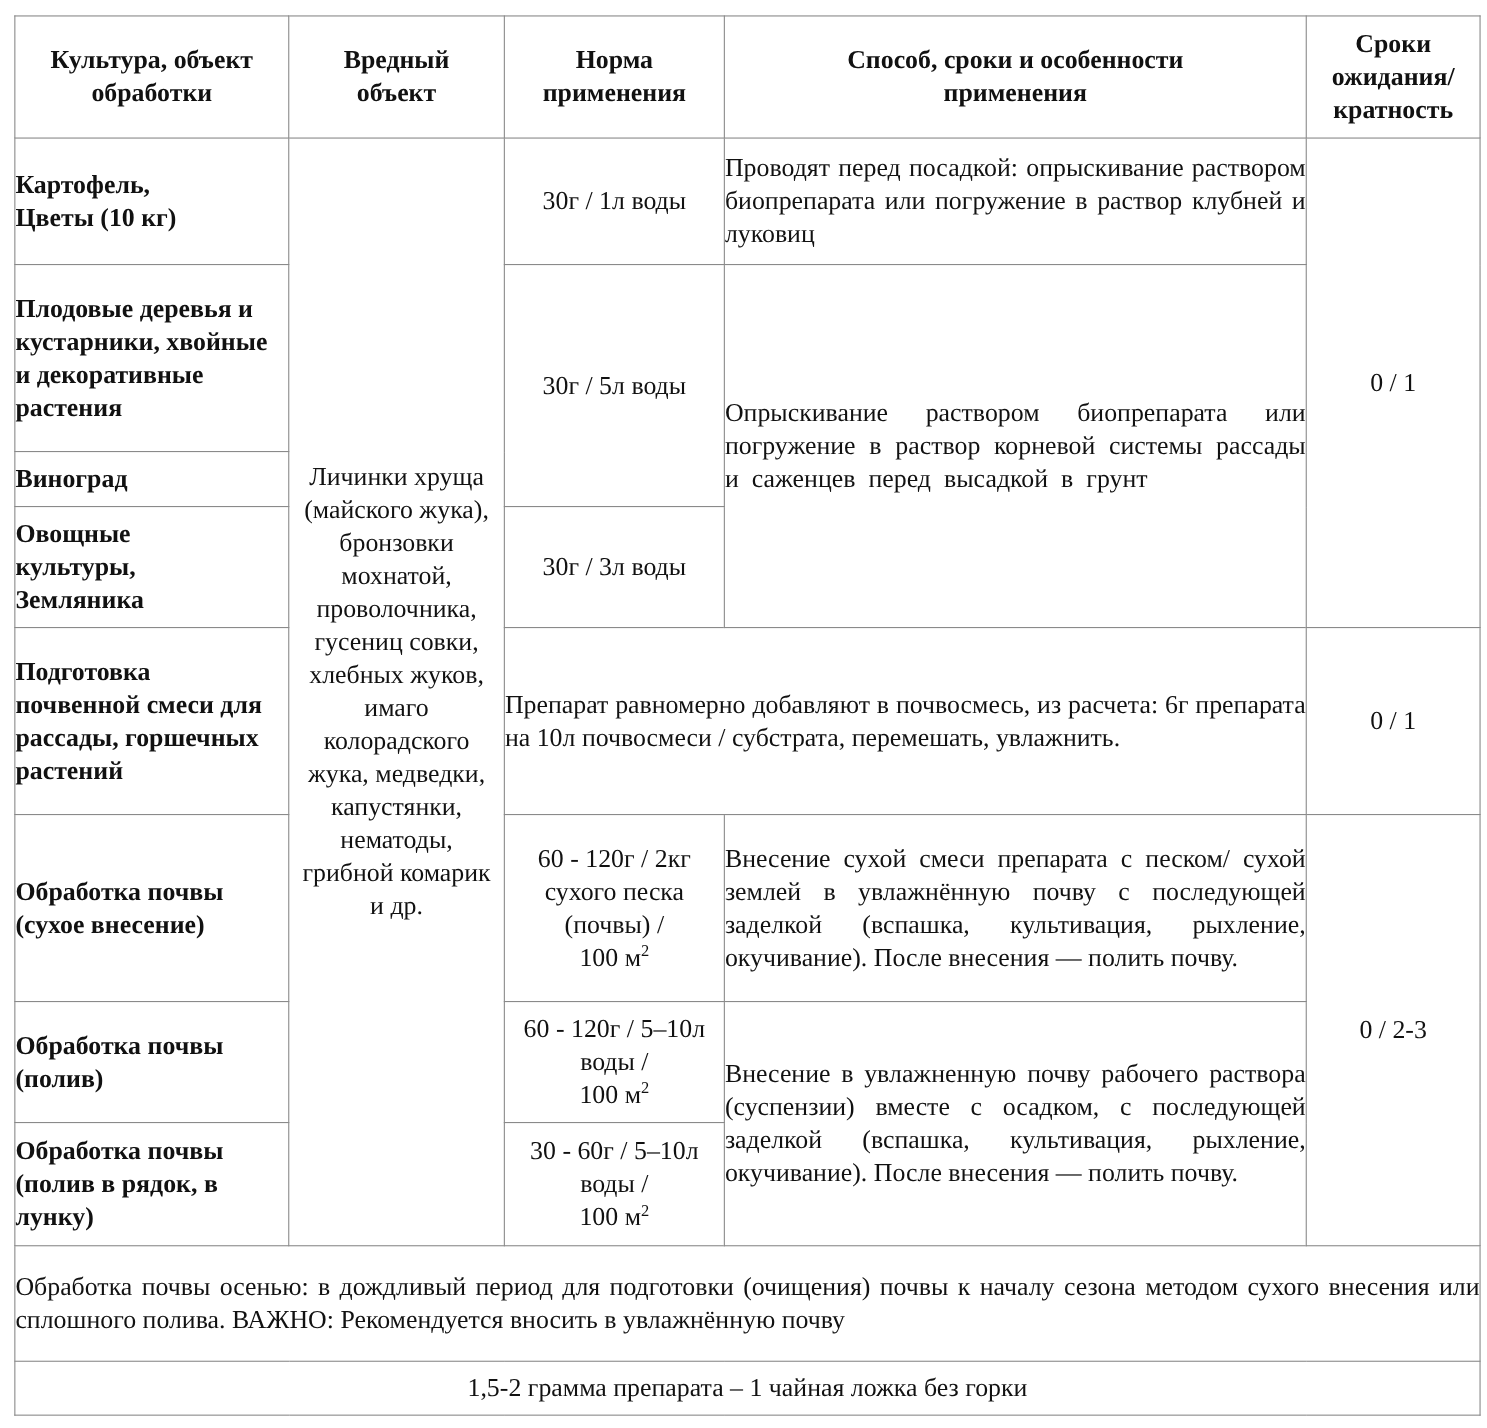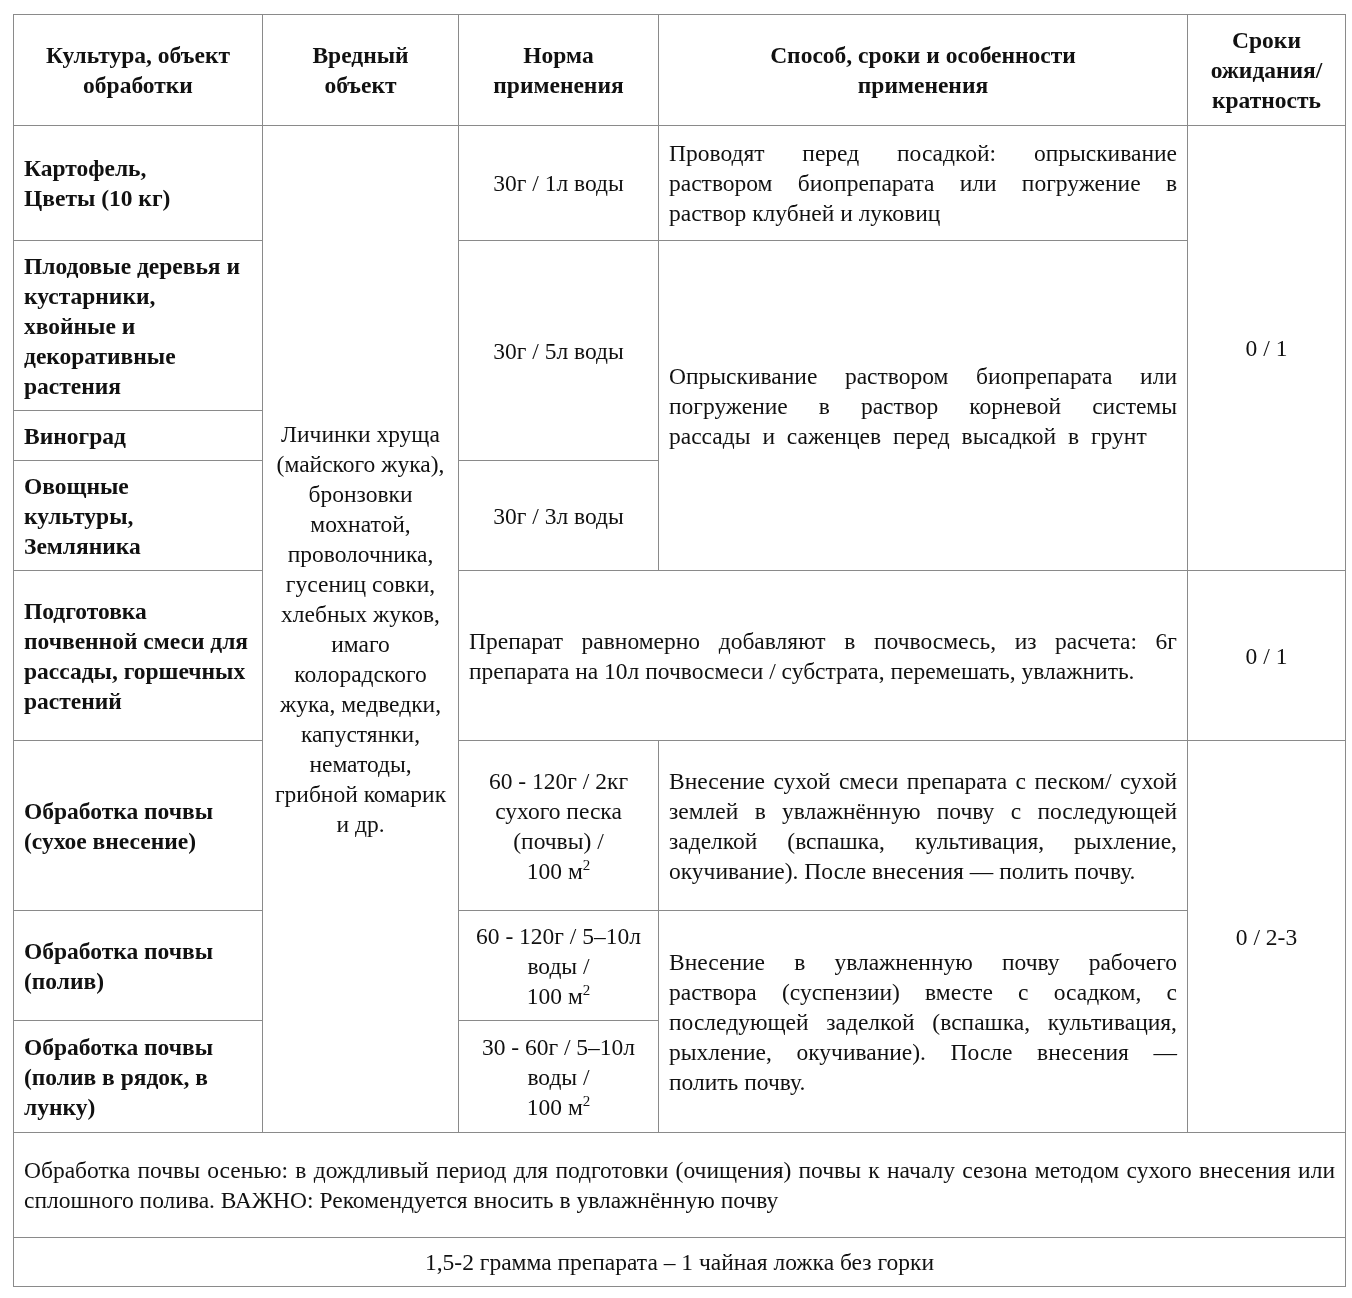--- a/index.html
+++ b/index.html
@@ -12,21 +12,21 @@
     position: absolute; left: 13px; top: 14px;
     width: 1332px;
     border-collapse: collapse;
     table-layout: fixed;
     font-size: 23.5px;
     line-height: 30px;
     border-radius: 13px;
   }
   table.main td, table.main th {
     border: 1px solid #8a8a8a;
-    padding: 0 10px;
+    padding: 0 0;
     vertical-align: middle;
   }
   th { font-weight: bold; text-align: center; line-height: 30px; }
   .c { text-align: center; }
   .j { text-align: justify; text-align-last: left; }
   .l { text-align: left; font-weight: bold; }
   .pre { white-space: pre-line; }
   sup { font-size: 15px; line-height: 0; vertical-align: 9px; }
 </style>
 </head>

